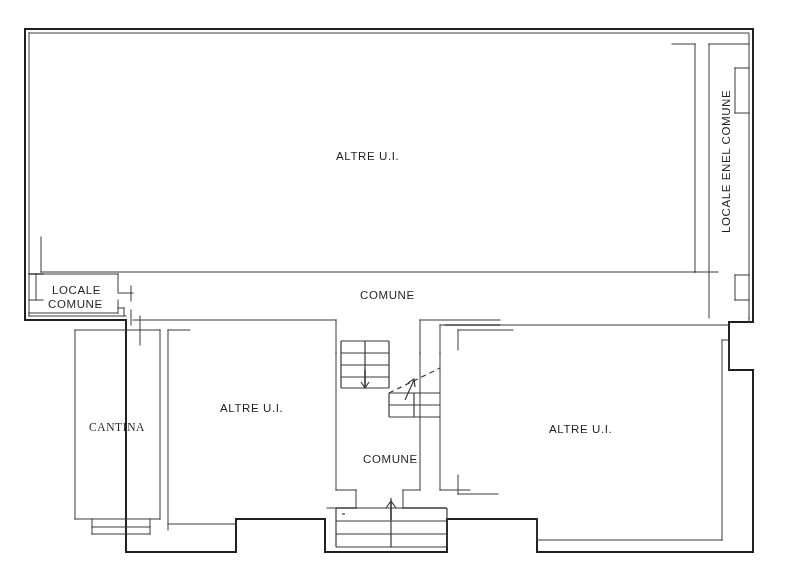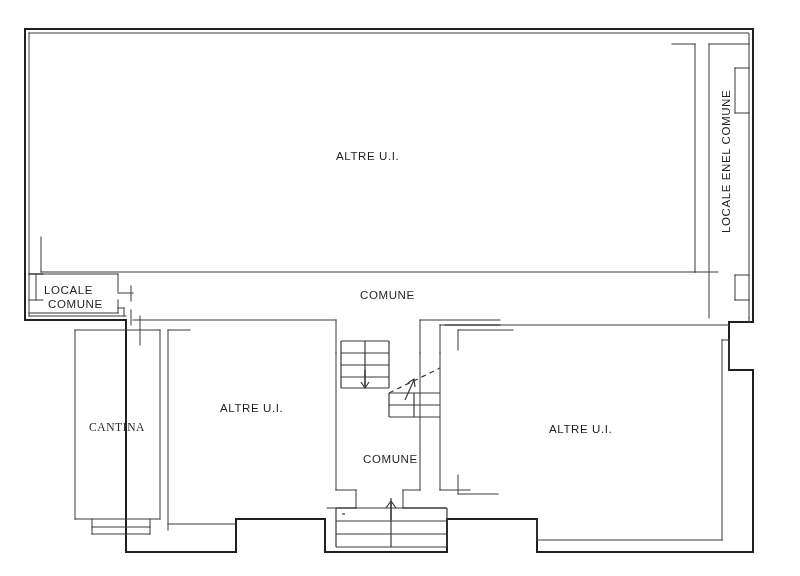--- a/index.html
+++ b/index.html
@@ -257,21 +257,21 @@
     </g>
 
   </svg>
 
   <div class="room-label" style="left:336px; top:149px;">ALTRE U.I.</div>
 
   <div class="room-label vertical" style="left:719px; top:233px;">LOCALE ENEL COMUNE</div>
 
   <div class="room-label" style="left:360px; top:288px;">COMUNE</div>
 
-  <div class="room-label" style="left:44px; top:283px;">LOCALE</div>
+  <div class="room-label" style="left:52px; top:283px;">LOCALE</div>
 
   <div class="room-label" style="left:48px; top:297px;">COMUNE</div>
 
   <div class="room-label" style="left:89px; top:420px;font-family:Liberation Serif, serif;">CANTINA</div>
 
   <div class="room-label" style="left:220px; top:401px;">ALTRE U.I.</div>
 
   <div class="room-label" style="left:363px; top:452px;">COMUNE</div>
 
   <div class="room-label" style="left:549px; top:422px;">ALTRE U.I.</div>

